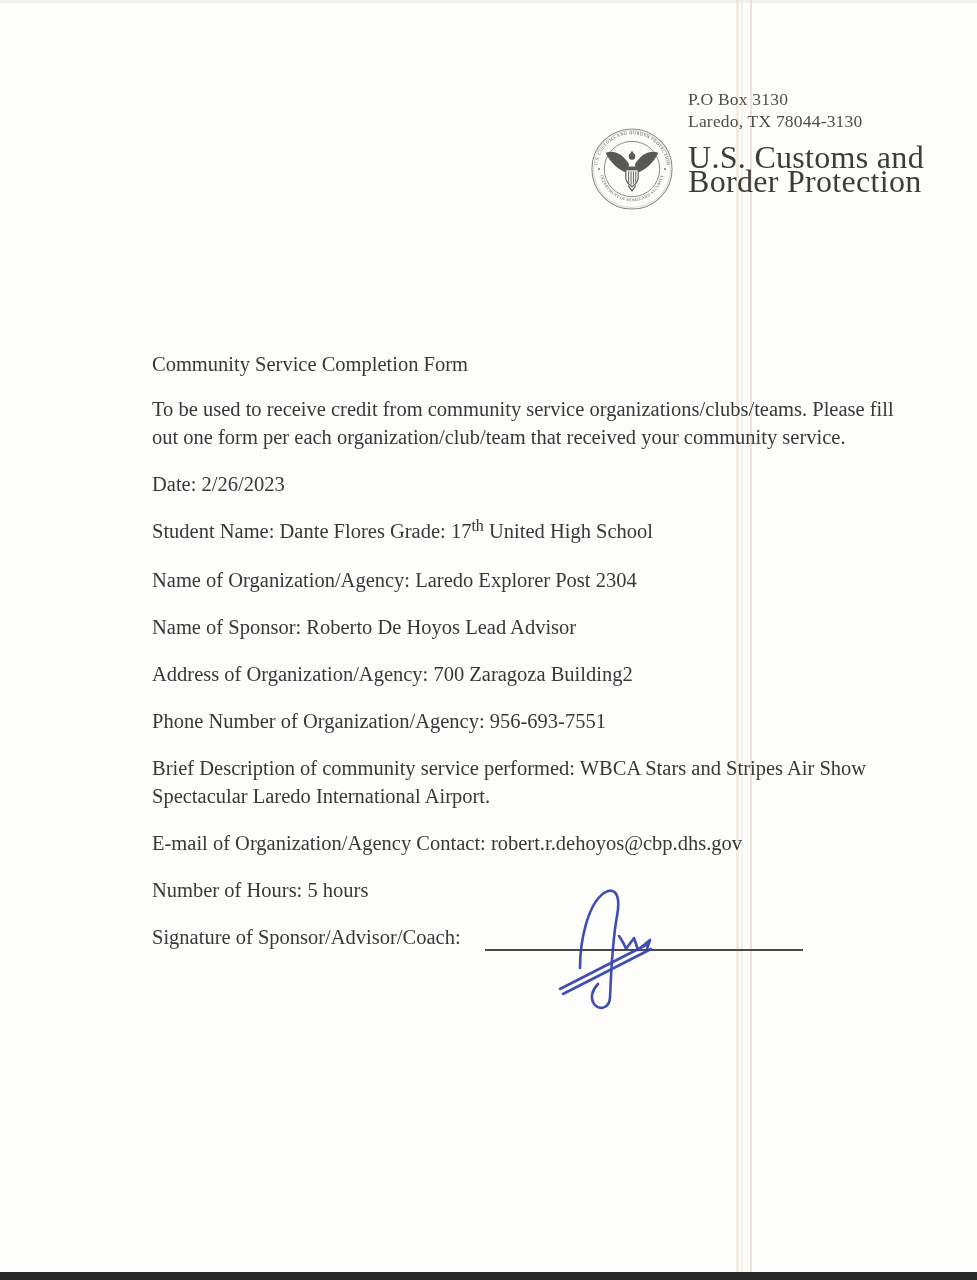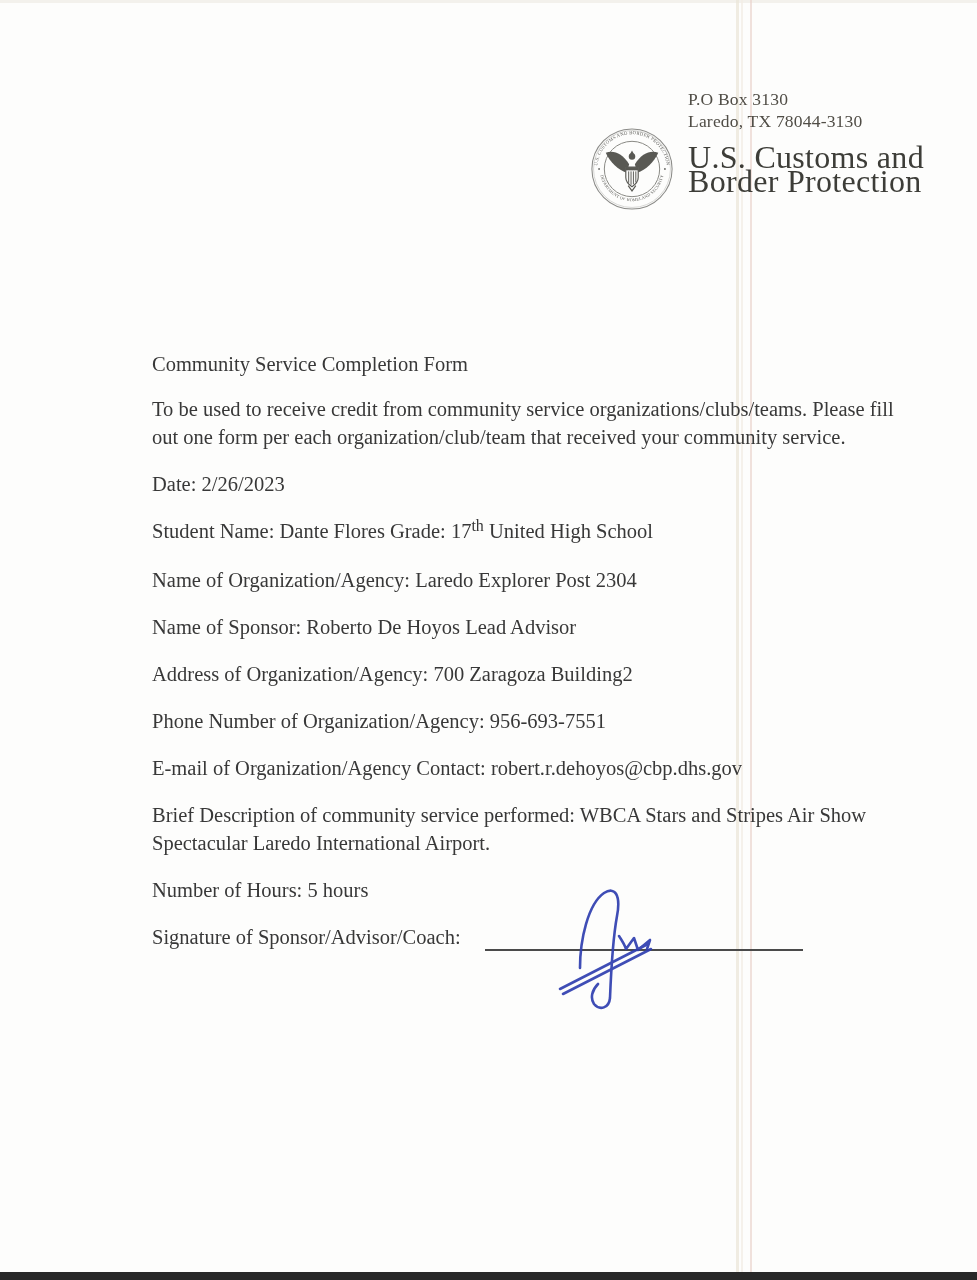--- a/index.html
+++ b/index.html
@@ -145,23 +145,23 @@
     <p><span>Student Name: Dante Flores Grade: 17</span><span class="sup">th</span><span> United High School</span></p>
 
     <p>Name of Organization/Agency: Laredo Explorer Post 2304</p>
 
     <p>Name of Sponsor: Roberto De Hoyos Lead Advisor</p>
 
     <p>Address of Organization/Agency: 700 Zaragoza Building2</p>
 
     <p>Phone Number of Organization/Agency: 956-693-7551</p>
 
+    <p>Brief Description of community service performed: WBCA Stars and Stripes Air Show Spectacular Laredo International Airport.</p>
+
     <p>E-mail of Organization/Agency Contact: robert.r.dehoyos@cbp.dhs.gov</p>
-
-    <p>Brief Description of community service performed: WBCA Stars and Stripes Air Show Spectacular Laredo International Airport.</p>
 
     <p>Number of Hours: 5 hours</p>
 
     <p class="sig-row">
       <span>Signature of Sponsor/Advisor/Coach:</span>
       <span class="sig-rule"></span>
       <svg class="sig-ink" viewBox="0 0 150 140">
         <g fill="none" stroke-width="2.6" stroke-linecap="round" stroke-linejoin="round" opacity="0.92" stroke="#2f3fb0">
           <path d="M 40 90 C 40 62, 48 26, 64 15 C 75 8, 81 17, 77 38 C 73 60, 71 95, 70 120 C 69 130, 60 133, 54 126 C 50 120, 52 112, 58 106"></path>
           <path d="M 20 111 L 108 66"></path>

